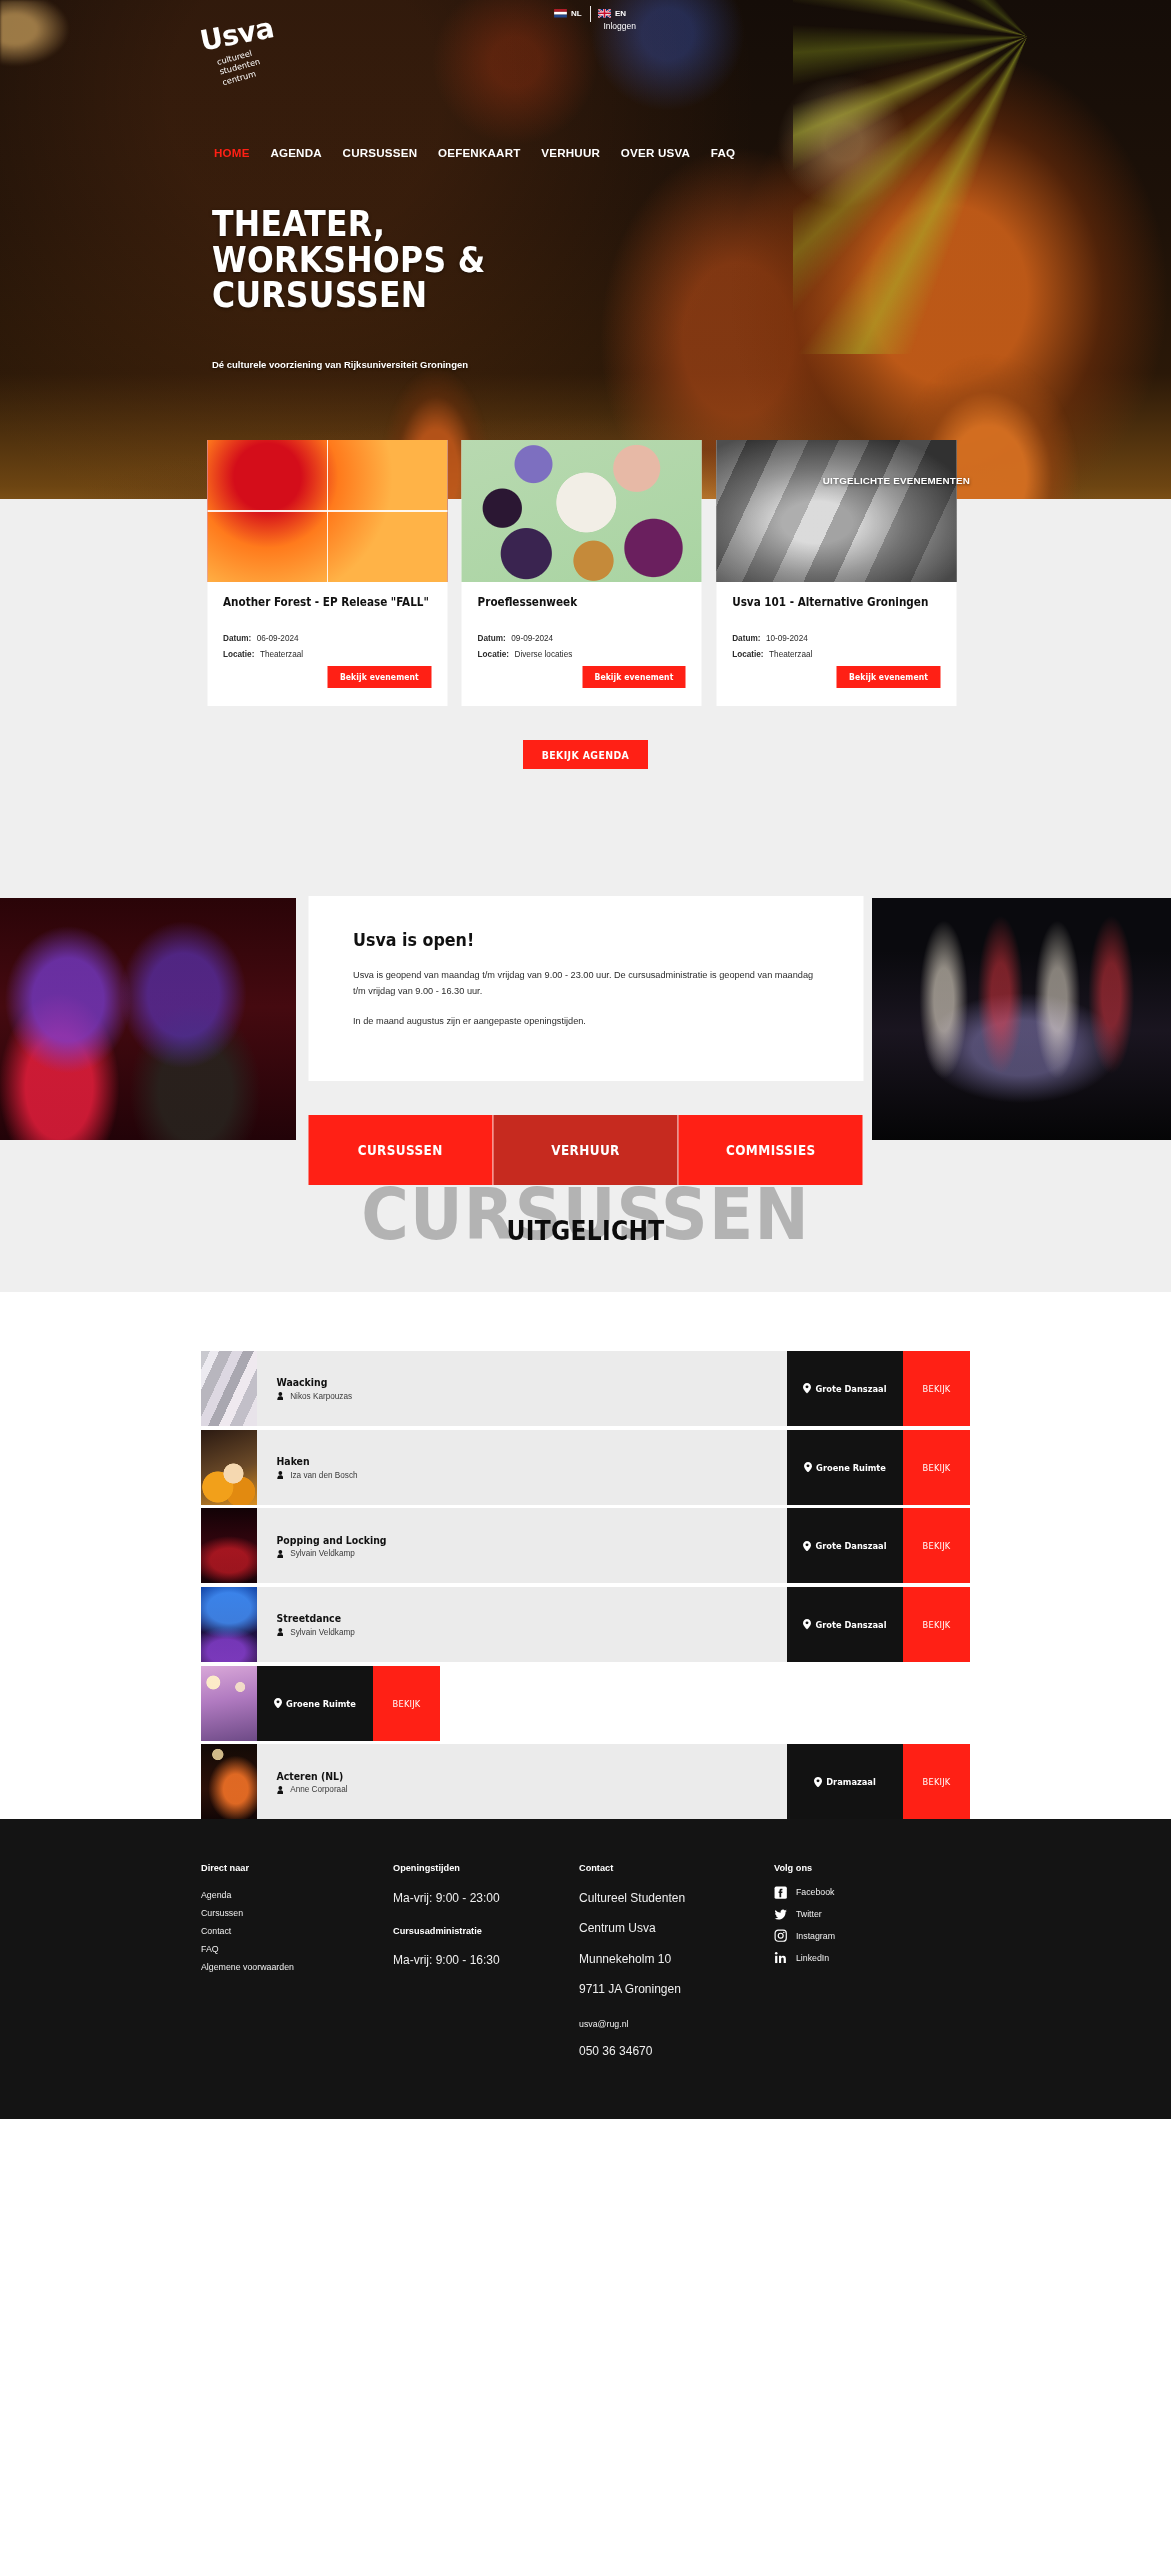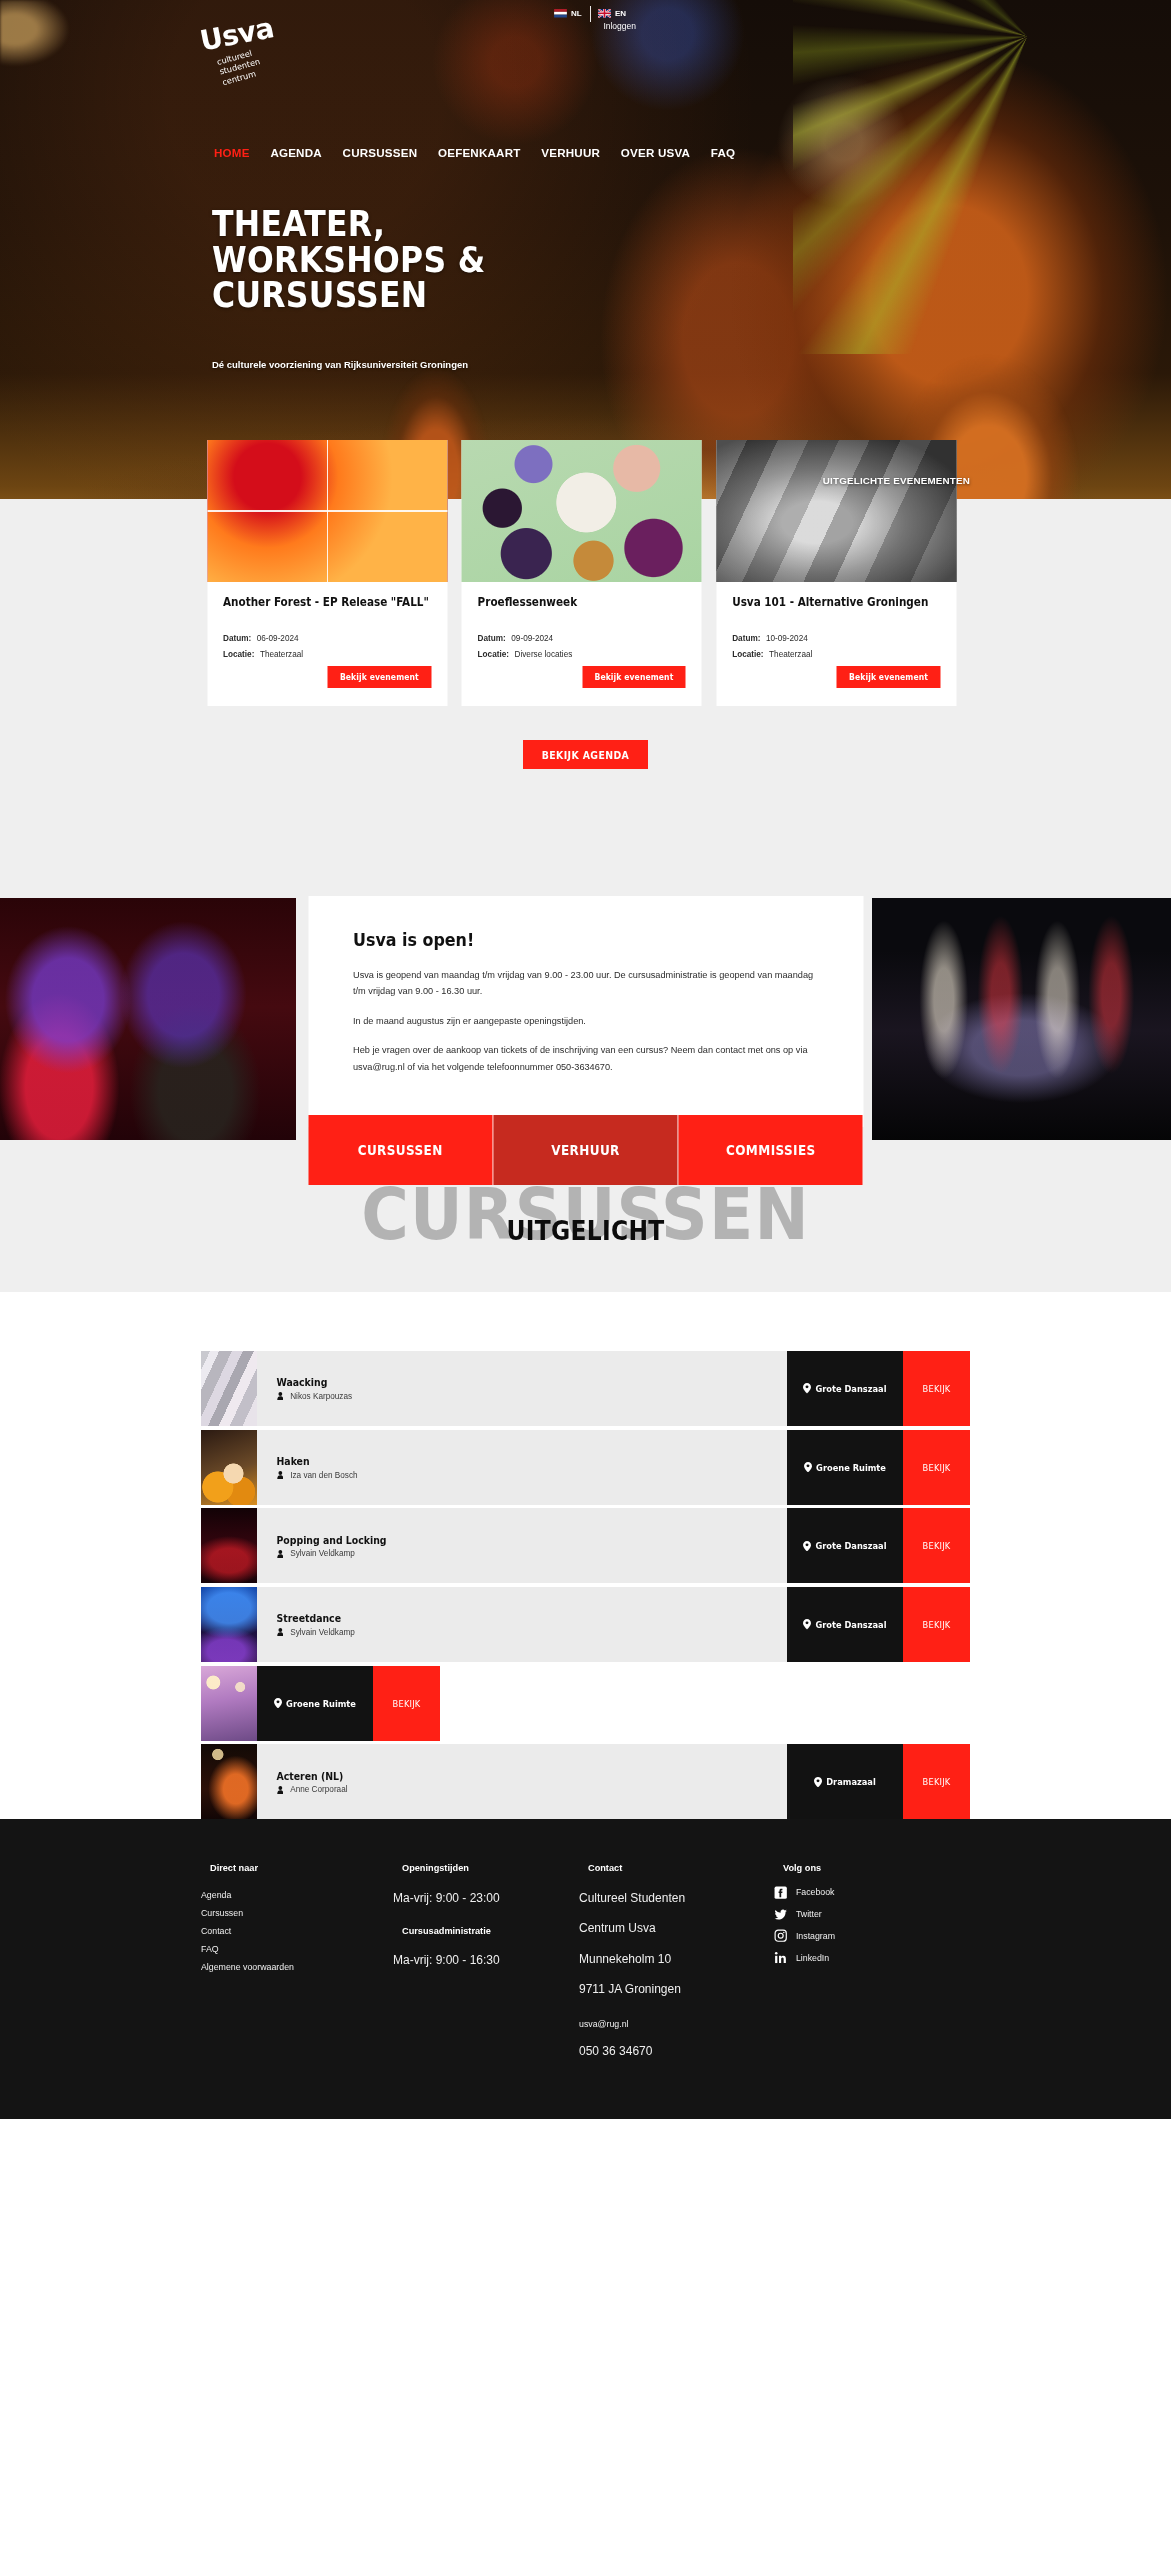--- a/index.html
+++ b/index.html
@@ -252,21 +252,21 @@
   }
 
   
   footer{background:#141414;color:#fff;padding:44px 0 55px 0;}
   .f-inner{width:769px;margin:0 auto;display:flex;}
   .f-col{}
   .f-col.c1{width:192px;}
   .f-col.c2{width:186px;}
   .f-col.c3{width:195px;}
   .f-col.c4{width:195px;}
-  .f-h{font-size:9.2px;font-weight:bold;margin-bottom:12.2px;color:#fff;margin-left:9px;}
+  .f-h{font-size:9.2px;font-weight:bold;margin-bottom:12.2px;color:#fff;}
   .f-h.mt{margin-top:16px;}
   .f-li{font-size:8.8px;line-height:2.05;color:#f0f0f0;text-decoration:none;display:block;}
   .f-txt{font-size:12px;line-height:2.05;color:#f0f0f0;margin-top:6px;}
   .f-soc{display:flex;align-items:center;gap:8.5px;margin-bottom:8.5px;text-decoration:none;color:#f0f0f0;}
   .f-soc span.lbl{font-size:8.8px;}
   .soc-ico{width:13.4px;height:13.4px;display:inline-block;flex:0 0 13.4px;}
 </style>
 </head>
 <body>
 
@@ -377,21 +377,20 @@
   </section>
 
   <section class="open-band">
     <div class="photo-left"></div>
     <div class="photo-right"></div>
 
     <div class="open-card">
       <h2 class="open-title">Usva is open!</h2>
       <p class="open-p">Usva is geopend van maandag t/m vrijdag van 9.00 - 23.00 uur. De cursusadministratie is geopend van maandag t/m vrijdag van 9.00 - 16.30 uur.</p>
       <p class="open-p">In de maand augustus zijn er aangepaste openingstijden.</p>
-      <p class="open-p">Heb je vragen over de aankoop van tickets of de inschrijving van een cursus? Neem dan contact met ons op via usva@rug.nl of via het volgende telefoonnummer 050-3634670.</p>
     </div>
 
     <div class="cta-row">
       <div class="cta-blk" style="background:#ff2015">CURSUSSEN</div>
       <div class="cta-blk" style="background:#c62a1f">VERHUUR</div>
       <div class="cta-blk" style="background:#ff2015">COMMISSIES</div>
     </div>
   </section>
 
   <section class="cursus-head">

